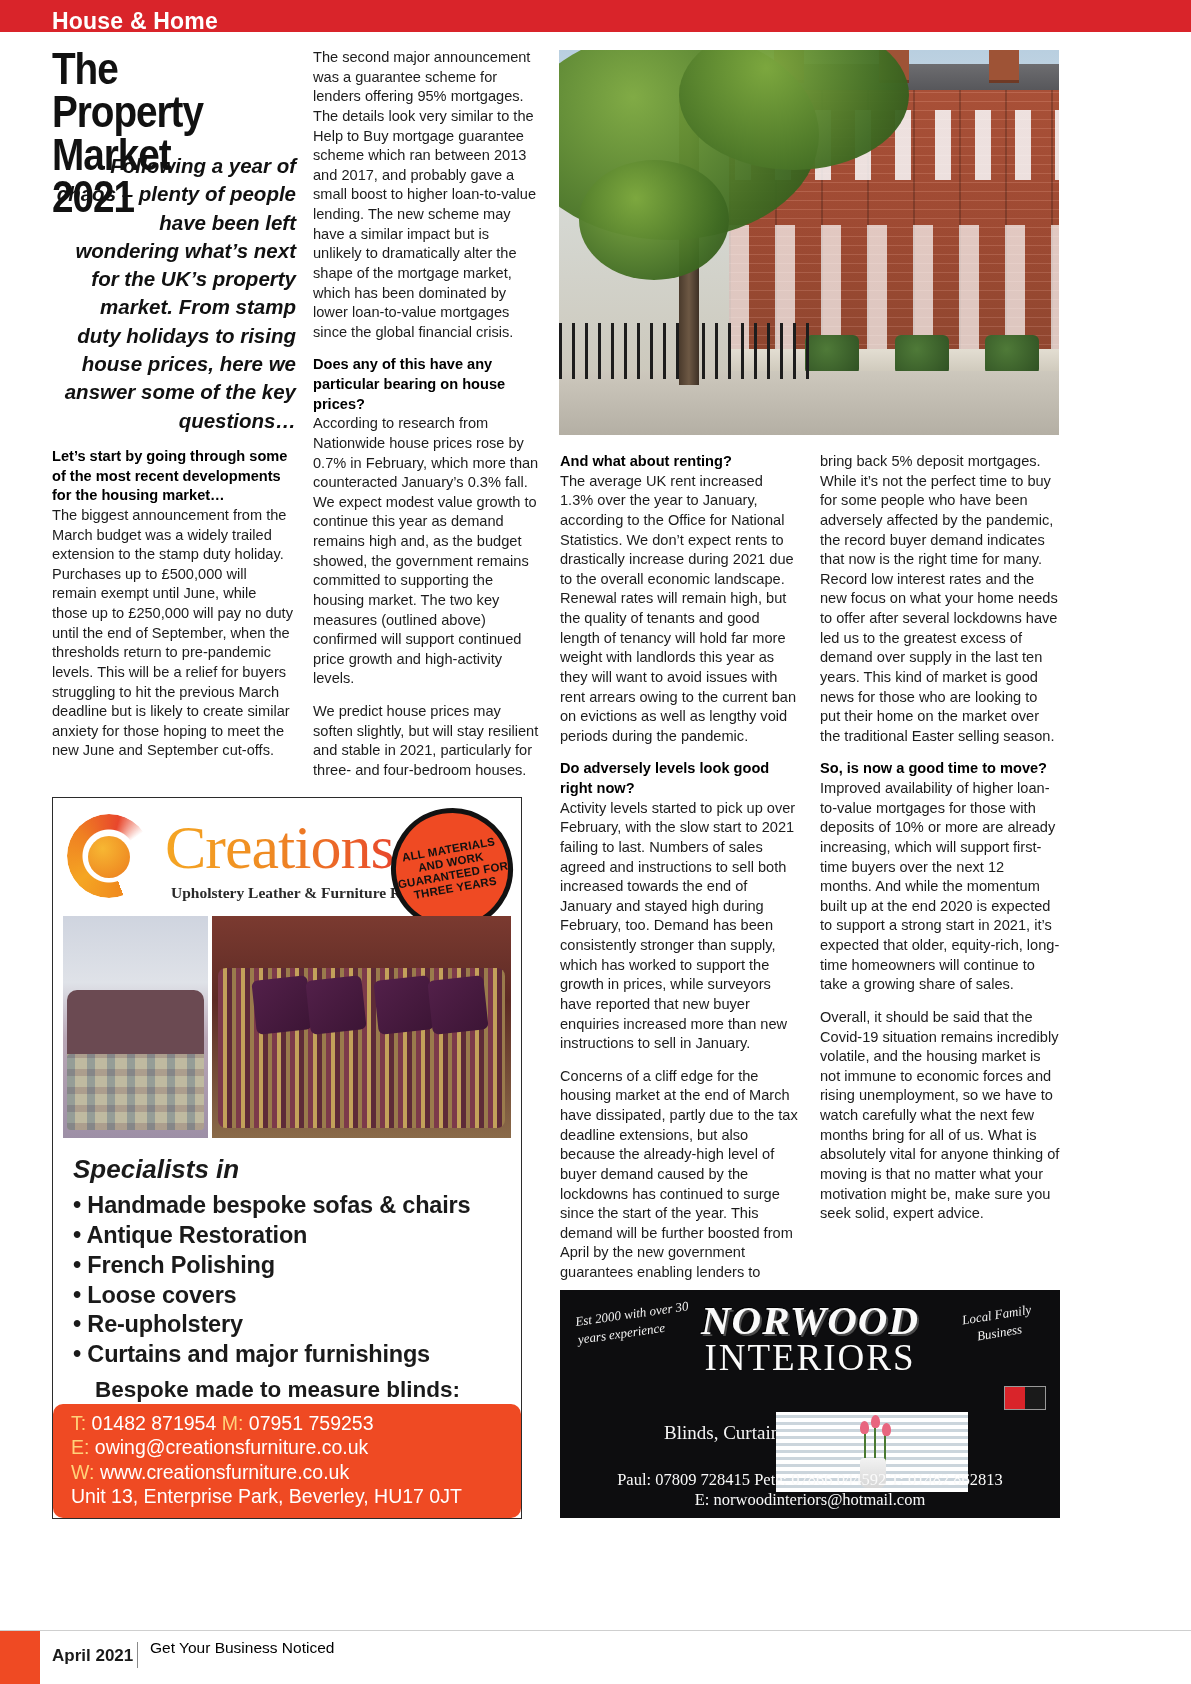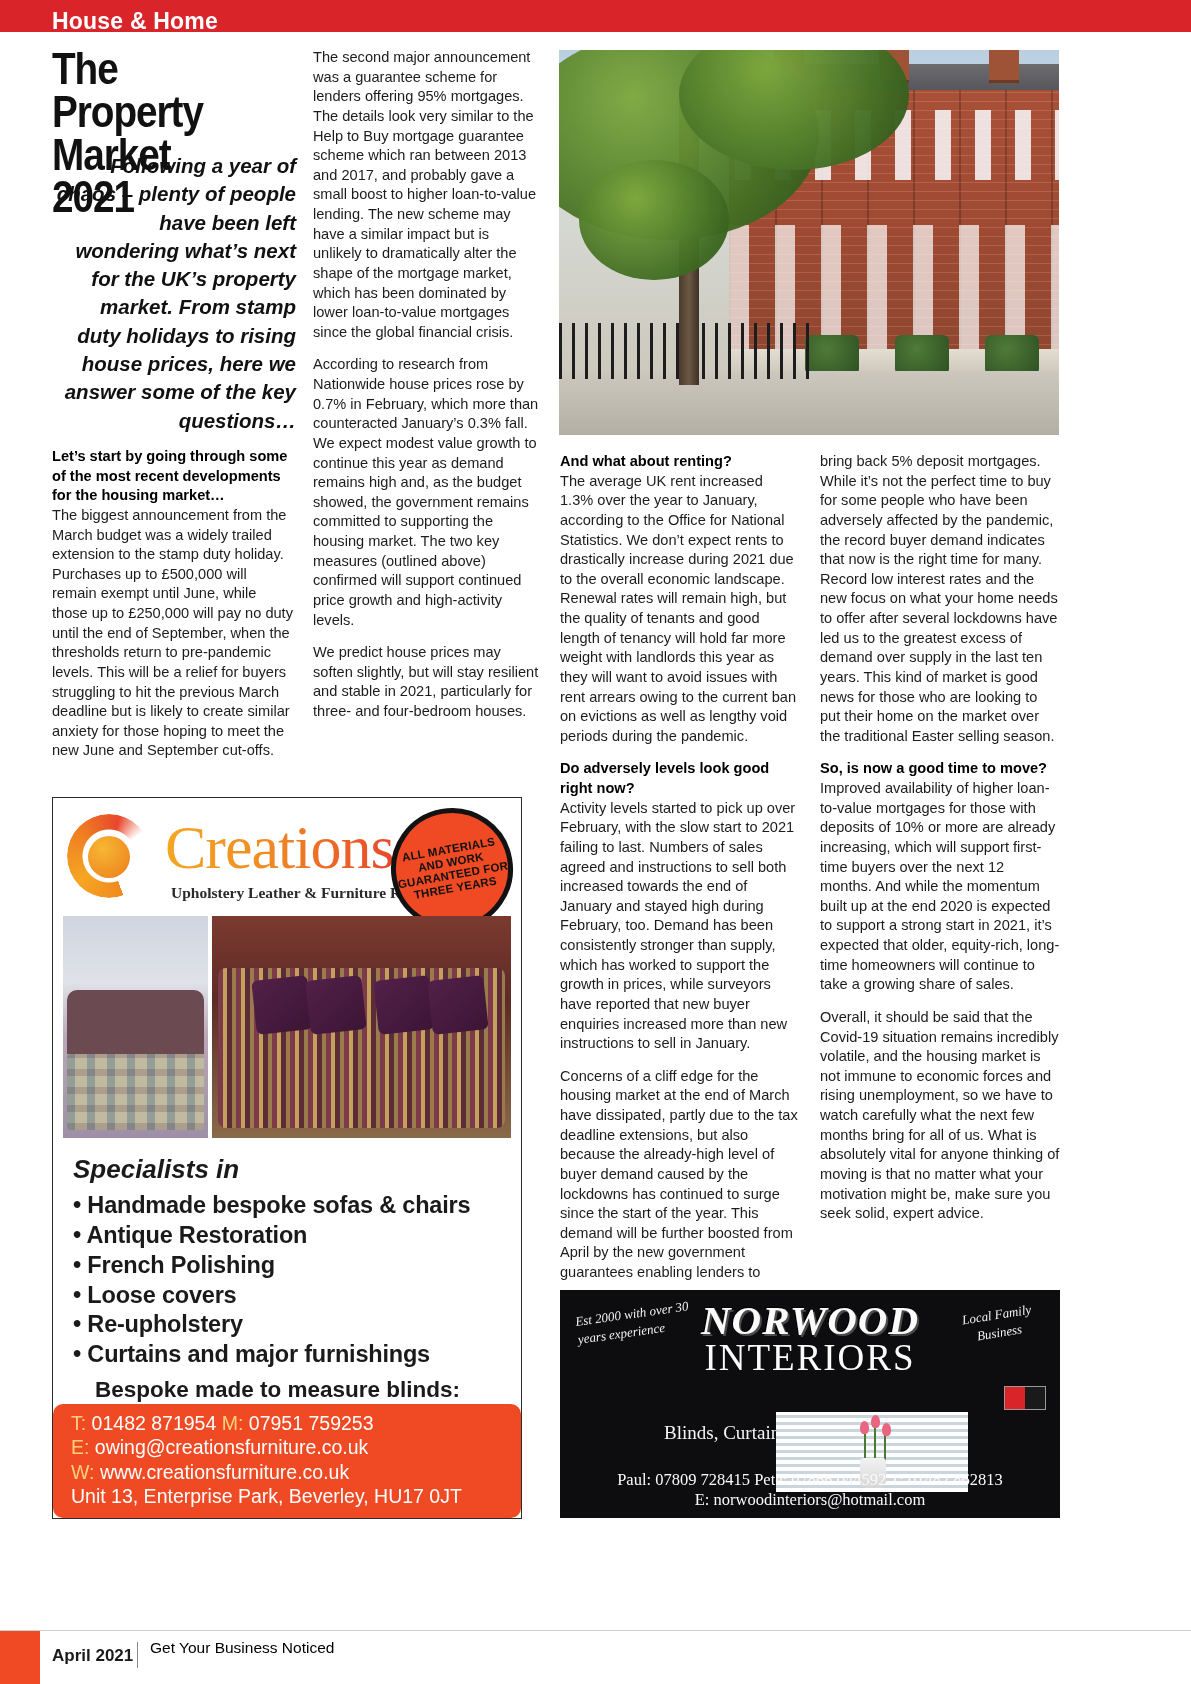--- a/index.html
+++ b/index.html
@@ -408,20 +408,21 @@
   <div class="canopy" style="left:20px; top:110px; width:150px; height:120px;"></div>
 </div>
 
 <div class="col" id="col1">
   <p class="sub">Let’s start by going through some of the most recent developments for the housing market…</p>
   <p>The biggest announcement from the March budget was a widely trailed extension to the stamp duty holiday. Purchases up to £500,000 will remain exempt until June, while those up to £250,000 will pay no duty until the end of September, when the thresholds return to pre-pandemic levels. This will be a relief for buyers struggling to hit the previous March deadline but is likely to create similar anxiety for those hoping to meet the new June and September cut-offs.</p>
 </div>
 
 <div class="col" id="col2">
   <p>The second major announcement was a guarantee scheme for lenders offering 95% mortgages. The details look very similar to the Help to Buy mortgage guarantee scheme which ran between 2013 and 2017, and probably gave a small boost to higher loan-to-value lending. The new scheme may have a similar impact but is unlikely to dramatically alter the shape of the mortgage market, which has been dominated by lower loan-to-value mortgages since the global financial crisis.</p>
+  <p class="sub">Does any of this have any particular bearing on house prices?</p>
   <p>According to research from Nationwide house prices rose by 0.7% in February, which more than counteracted January’s 0.3% fall. We expect modest value growth to continue this year as demand remains high and, as the budget showed, the government remains committed to supporting the housing market. The two key measures (outlined above) confirmed will support continued price growth and high-activity levels.</p>
   <p>We predict house prices may soften slightly, but will stay resilient and stable in 2021, particularly for three- and four-bedroom houses.</p>
 </div>
 
 <div class="col" id="col3">
   <p class="sub">And what about renting?</p>
   <p>The average UK rent increased 1.3% over the year to January, according to the Office for National Statistics. We don’t expect rents to drastically increase during 2021 due to the overall economic landscape. Renewal rates will remain high, but the quality of tenants and good length of tenancy will hold far more weight with landlords this year as they will want to avoid issues with rent arrears owing to the current ban on evictions as well as lengthy void periods during the pandemic.</p>
   <p class="sub">Do adversely levels look good right now?</p>
   <p>Activity levels started to pick up over February, with the slow start to 2021 failing to last. Numbers of sales agreed and instructions to sell both increased towards the end of January and stayed high during February, too. Demand has been consistently stronger than supply, which has worked to support the growth in prices, while surveyors have reported that new buyer enquiries increased more than new instructions to sell in January.</p>
   <p>Concerns of a cliff edge for the housing market at the end of March have dissipated, partly due to the tax deadline extensions, but also because the already-high level of buyer demand caused by the lockdowns has continued to surge since the start of the year. This demand will be further boosted from April by the new government guarantees enabling lenders to</p>

